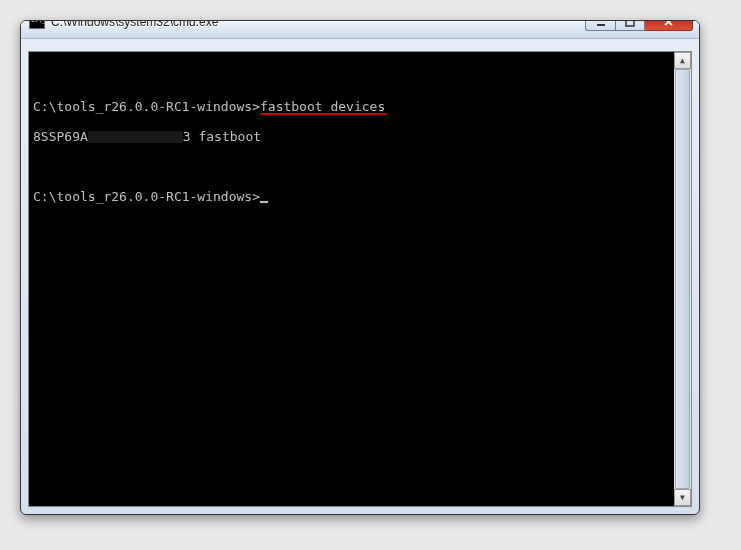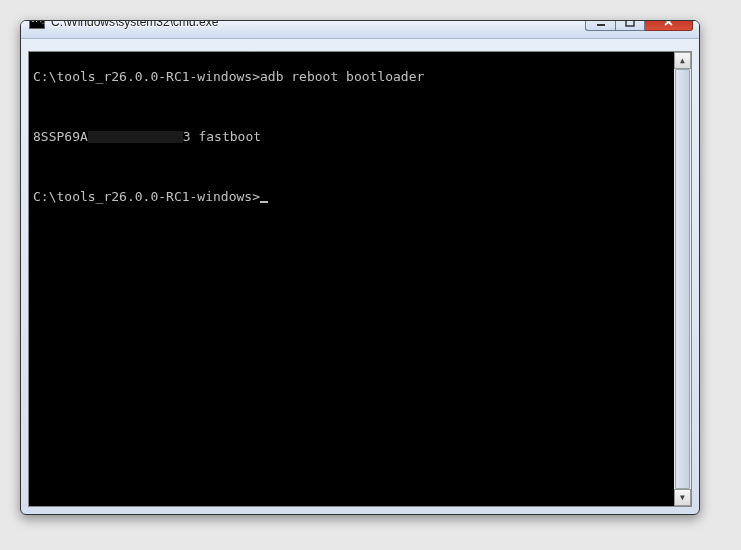--- a/index.html
+++ b/index.html
@@ -207,22 +207,22 @@
       <div class="win-btn close">
         <svg width="11" height="10" viewBox="0 0 11 10">
             <path d="M2 2 L9 8 M9 2 L2 8" stroke="#fff" stroke-width="1.8"></path>
           </svg>
       </div>
     </div>
   </div>
 
   <div class="console-area">
     <div class="console-content">
-<span class="line"><span>C:\tools_r26.0.0-RC1-windows&gt;</span><span>adb reboot bootloader</span></span>
 <span class="line"></span>
+<span class="line"><span>C:\tools_r26.0.0-RC1-windows&gt;</span><span class="underline-red">fastboot devices</span></span>
 <span class="line"><span>8SSP69A</span><span class="redacted"></span><span>3 fastboot</span></span>
 <span class="line"></span>
 <span class="line"><span>C:\tools_r26.0.0-RC1-windows&gt;</span><span class="cursor"></span></span>
     </div>
     <div class="scrollbar">
       <div class="scroll-btn">▲</div>
       <div class="scroll-track">
         <div class="scroll-thumb"></div>
       </div>
       <div class="scroll-btn">▼</div>

